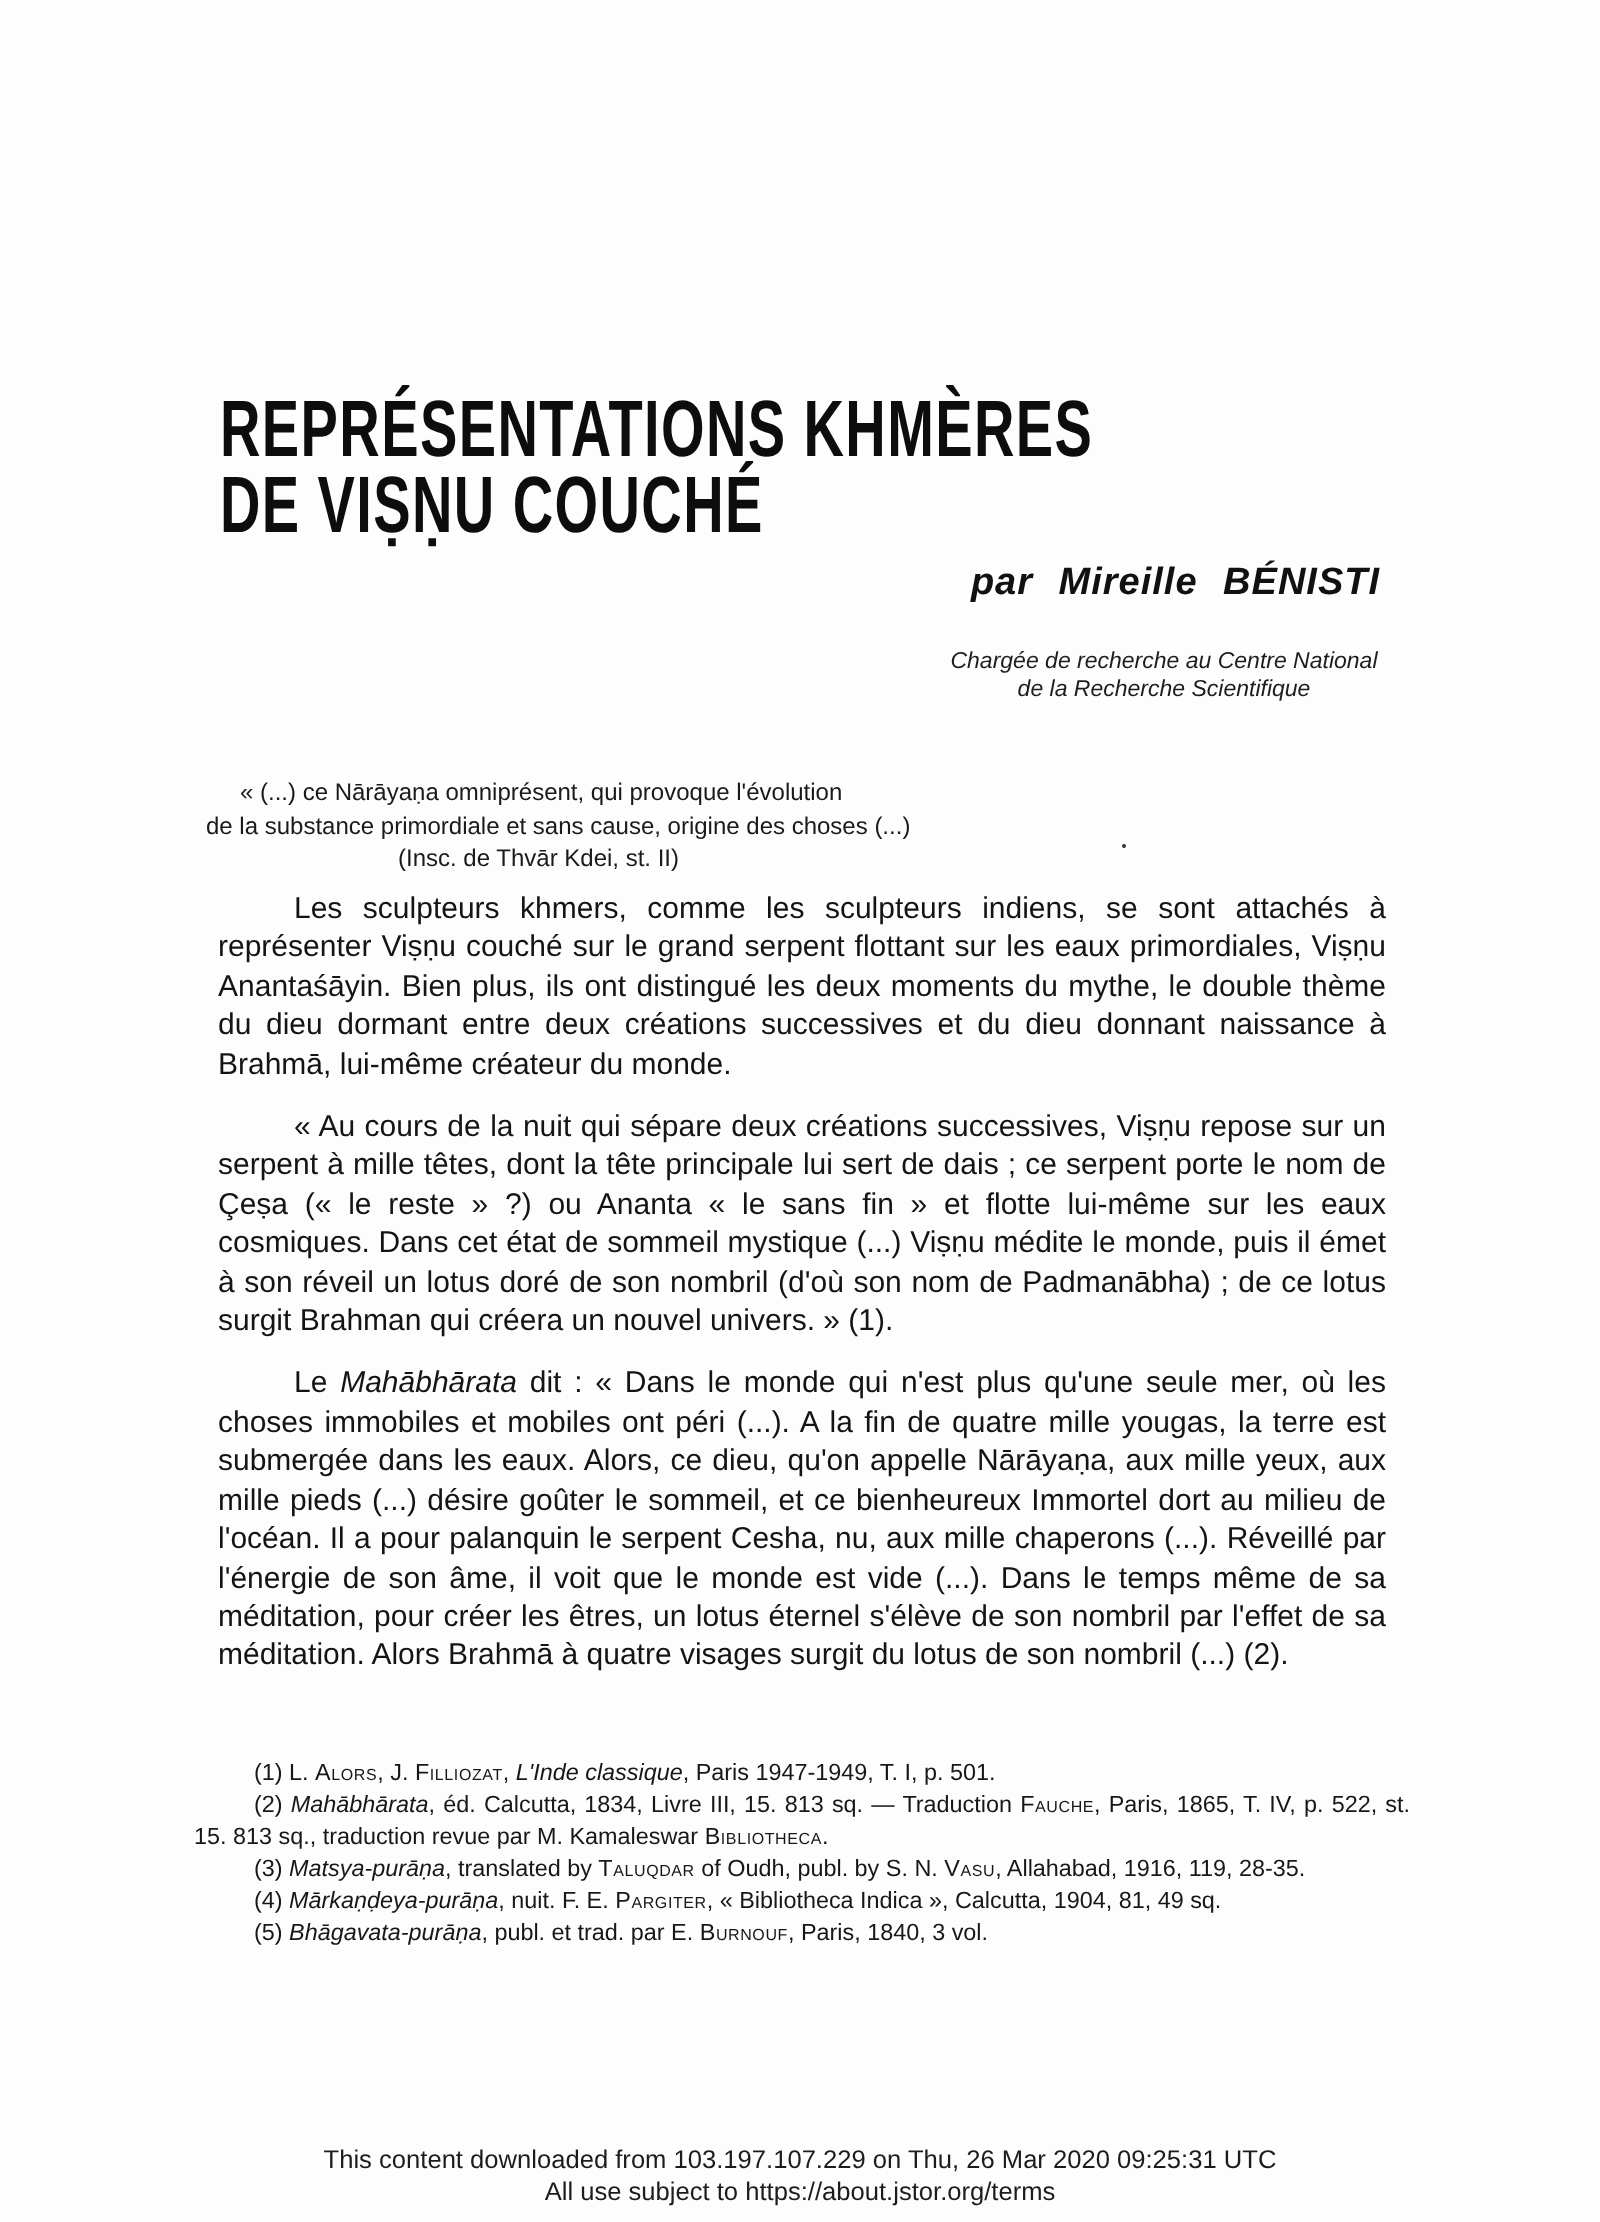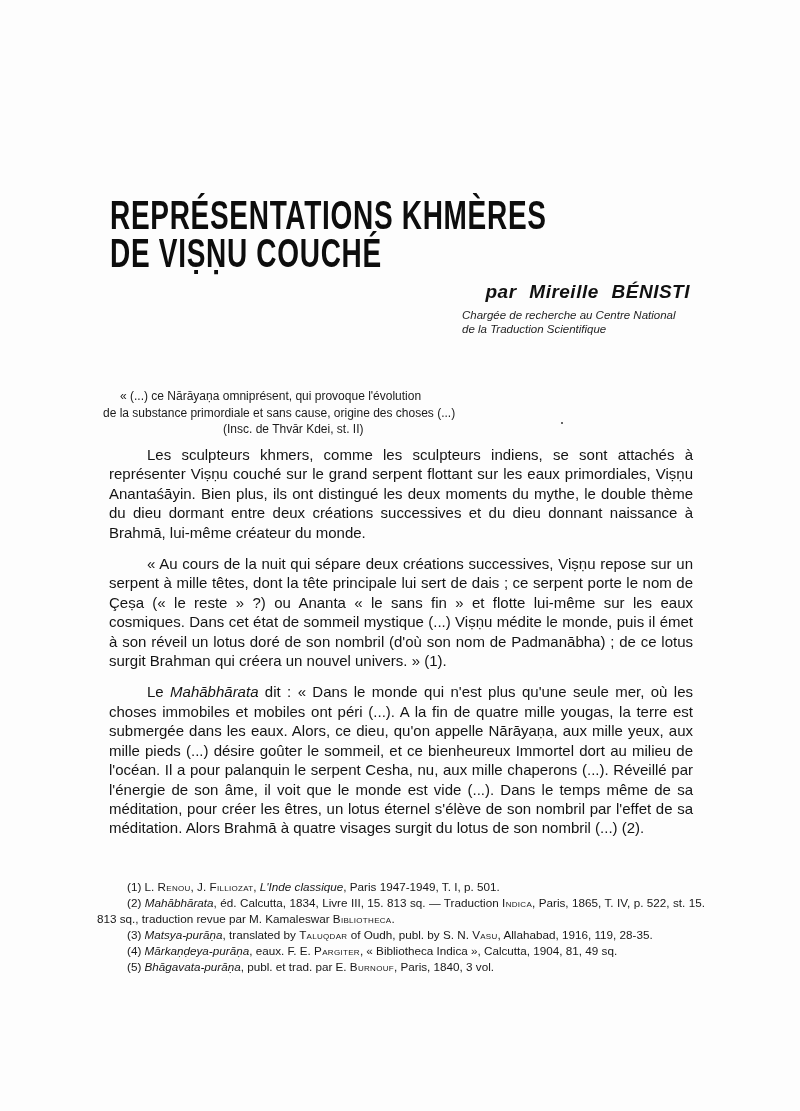--- a/index.html
+++ b/index.html
@@ -26,34 +26,34 @@
   
   .byline{
     position:absolute;right:110px;top:281px;
     font-style:italic;font-weight:bold;
     font-size:19px;
     word-spacing:7px;
     letter-spacing:0.5px;
     color:#111;
   }
   .affiliation{
-    position:absolute;left:462px;top:309px;width:240px;
-    text-align:left;
+    position:absolute;left:462px;top:325px;width:240px;
+    text-align:center;
     font-style:italic;
     font-size:11.5px;line-height:13.5px;
     color:#1d1d1d;
   }
   
   .epigraph{
     position:absolute;left:103px;top:388px;width:366px;
     font-size:12px;line-height:16.5px;
     color:#1a1a1a;
   }
   .epigraph .l1{text-indent:17px;}
-  .epigraph .attribution{margin-left:120px;}
+  .epigraph .attribution{margin-left:96px;}
   
   .body-text{
     position:absolute;left:97px;top:433px;width:608px;
     font-size:15px;line-height:19.4px;
     text-align:justify;
     color:#141414;
   }
   .para{margin:12px;text-indent:38px;}
   
   .footnotes{
@@ -84,39 +84,43 @@
 
   <div class="title">
     <div>REPRÉSENTATIONS KHMÈRES</div>
     <div>DE VIṢṆU COUCHÉ</div>
   </div>
 
   <div class="byline">par  Mireille  BÉNISTI</div>
 
   <div class="affiliation">
     <div>Chargée de recherche au Centre National</div>
-    <div>de la Traduction Scientifique</div>
+    <div>de la Recherche Scientifique</div>
   </div>
 
   <div class="epigraph">
     <div class="l1">« (...) ce Nārāyaṇa omniprésent, qui provoque l'évolution</div>
     <div>de la substance primordiale et sans cause, origine des choses (...)</div>
     <div class="attribution">(Insc. de Thvār Kdei, st. II)</div>
   </div>
 
   <div class="speck"></div>
 
   <div class="body-text">
       <p class="para"><span>Les sculpteurs khmers, comme les sculpteurs indiens, se sont attachés à représenter Viṣṇu couché sur le grand serpent flottant sur les eaux primordiales, Viṣṇu Anantaśāyin. Bien plus, ils ont distingué les deux moments du mythe, le double thème du dieu dormant entre deux créations successives et du dieu donnant naissance à Brahmā, lui-même créateur du monde.</span></p>
       <p class="para"><span>« Au cours de la nuit qui sépare deux créations successives, Viṣṇu repose sur un serpent à mille têtes, dont la tête principale lui sert de dais ; ce serpent porte le nom de Çeṣa (« le reste » ?) ou Ananta « le sans fin » et flotte lui-même sur les eaux cosmiques. Dans cet état de sommeil mystique (...) Viṣṇu médite le monde, puis il émet à son réveil un lotus doré de son nombril (d'où son nom de Padmanābha) ; de ce lotus surgit Brahman qui créera un nouvel univers. » (1).</span></p>
       <p class="para"><span>Le </span><i>Mahābhārata</i><span> dit : « Dans le monde qui n'est plus qu'une seule mer, où les choses immobiles et mobiles ont péri (...). A la fin de quatre mille yougas, la terre est submergée dans les eaux. Alors, ce dieu, qu'on appelle Nārāyaṇa, aux mille yeux, aux mille pieds (...) désire goûter le sommeil, et ce bienheureux Immortel dort au milieu de l'océan. Il a pour palanquin le serpent Cesha, nu, aux mille chaperons (...). Réveillé par l'énergie de son âme, il voit que le monde est vide (...). Dans le temps même de sa méditation, pour créer les êtres, un lotus éternel s'élève de son nombril par l'effet de sa méditation. Alors Brahmā à quatre visages surgit du lotus de son nombril (...) (2).</span></p>
     </div>
 
   <div class="footnotes">
-      <p class="footnote"><span>(1) L. </span><span class="sc">Renou</span><span>, J. </span><span class="sc">Filliozat</span><span>, </span><i>L'Inde classique</i><span>, Paris 1947-1949, T. I, p. 501.</span></p>
-      <p class="footnote"><span>(2) </span><i>Mahābhārata</i><span>, éd. Calcutta, 1834, Livre III, 15. 813 sq. — Traduction </span><span class="sc">Indica</span><span>, Paris, 1865, T. IV, p. 522, st. 15. 813 sq., traduction revue par M. Kamaleswar </span><span class="sc">Bibliotheca</span><span>.</span></p>
+      <p class="footnote"><span>(1) L. </span><span class="sc">Alors</span><span>, J. </span><span class="sc">Filliozat</span><span>, </span><i>L'Inde classique</i><span>, Paris 1947-1949, T. I, p. 501.</span></p>
+      <p class="footnote"><span>(2) </span><i>Mahābhārata</i><span>, éd. Calcutta, 1834, Livre III, 15. 813 sq. — Traduction </span><span class="sc">Fauche</span><span>, Paris, 1865, T. IV, p. 522, st. 15. 813 sq., traduction revue par M. Kamaleswar </span><span class="sc">Bibliotheca</span><span>.</span></p>
       <p class="footnote"><span>(3) </span><i>Matsya-purāṇa</i><span>, translated by </span><span class="sc">Taluqdar</span><span> of Oudh, publ. by S. N. </span><span class="sc">Vasu</span><span>, Allahabad, 1916, 119, 28-35.</span></p>
-      <p class="footnote"><span>(4) </span><i>Mārkaṇḍeya-purāṇa</i><span>, eaux. F. E. </span><span class="sc">Pargiter</span><span>, « Bibliotheca Indica », Calcutta, 1904, 81, 49 sq.</span></p>
+      <p class="footnote"><span>(4) </span><i>Mārkaṇḍeya-purāṇa</i><span>, nuit. F. E. </span><span class="sc">Pargiter</span><span>, « Bibliotheca Indica », Calcutta, 1904, 81, 49 sq.</span></p>
       <p class="footnote"><span>(5) </span><i>Bhāgavata-purāṇa</i><span>, publ. et trad. par E. </span><span class="sc">Burnouf</span><span>, Paris, 1840, 3 vol.</span></p>
     </div>
 
+  <div class="footer">
+    <div>This content downloaded from 103.197.107.229 on Thu, 26 Mar 2020 09:25:31 UTC</div>
+    <div>All use subject to https://about.jstor.org/terms</div>
+  </div>
 
 </div>
 
 </body></html>

